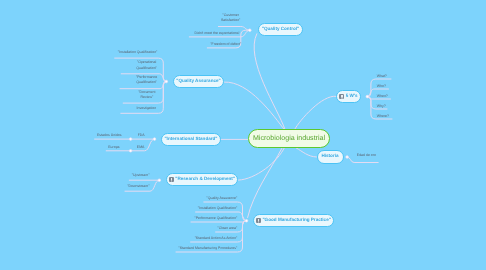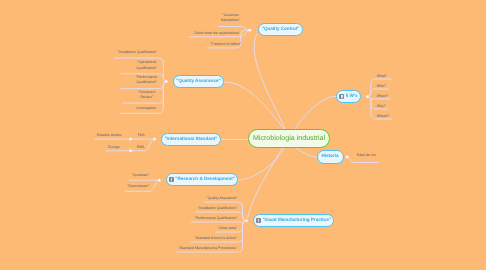--- a/index.html
+++ b/index.html
@@ -1,18 +1,18 @@
 <!DOCTYPE html>
 <html><head>
 <meta charset="utf-8">
 <title>Microbiologia industrial</title>
 <style>
   html,body{margin:0;padding:0;width:486px;height:270px;background:#ffffff;overflow:hidden;}
   body{font-family:"Liberation Sans",sans-serif;-webkit-font-smoothing:antialiased;text-rendering:geometricPrecision;}
-  #map{position:relative;width:486px;height:270px;background:#fdba74;}
+  #map{position:relative;width:486px;height:270px;background:#7dd3fc;}
   svg.links{position:absolute;left:0;top:0;width:486px;height:270px;}
   .node{position:absolute;box-sizing:border-box;display:flex;align-items:center;justify-content:center;
         white-space:nowrap;border-radius:999px;line-height:1;}
   .node.blue{background:#e9f7fd;border:1.1px solid #4cc3f5;color:#36a9e1;font-size:4.6px;font-weight:bold;}
   .node.root{background:#f1fbe7;border:1.5px solid #5cc92f;color:#57a62f;font-size:7.1px;}
   .leaf{position:absolute;white-space:pre-line;color:#58616e;font-size:3.5px;line-height:1.5;}
   .nicon{width:5px;height:5px;border-radius:1.1px;background:#7d8894;margin-right:1.3px;flex:0 0 auto;
          position:relative;display:inline-block;}
   .nicon::before{content:"";position:absolute;left:1.6px;top:1.0px;width:1.7px;height:0.7px;background:#e7edf2;}
   .nicon::after{content:"";position:absolute;left:1.6px;top:2.4px;width:1.7px;height:0.7px;background:#e7edf2;

